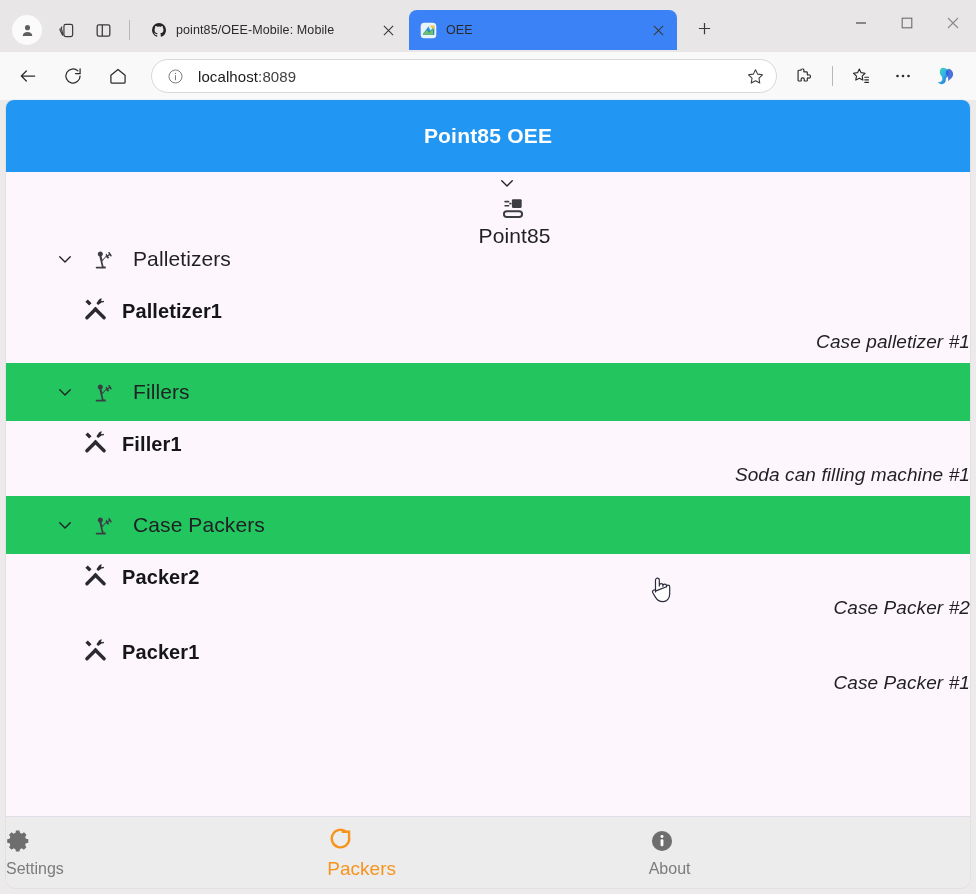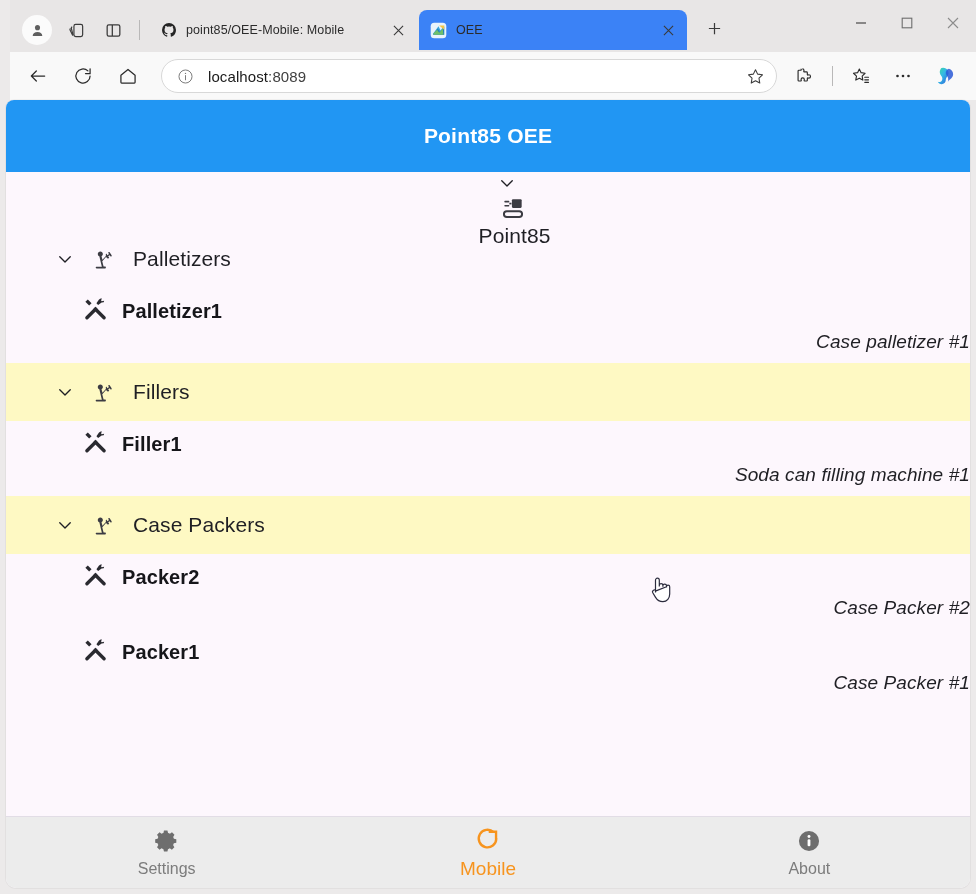--- a/index.html
+++ b/index.html
@@ -4,21 +4,21 @@
 <style>
   * { box-sizing: border-box; margin: 0; padding: 0; }
   html, body {
     width: 976px; height: 894px;
     font-family: "Liberation Sans", sans-serif;
     background: #eceaea;
     overflow: hidden;
   }
 
   
-  .browser { width: 976px; height: 820px; position: relative; background: #eceaea; padding-left: 10px; }
+  .browser { width: 976px; height: 820px; position: relative; background: #eceaea; }
 
   .tabstrip {
     height: 52px; width: 100%;
     background: #e8e6e6;
     display: flex; align-items: flex-end;
     padding: 0 0 0 8px;
     position: relative;
   }
   .tabstrip-left { display:flex; align-items:center; height: 40px; padding-bottom: 4px; gap: 2px; }
   .profile-btn {
@@ -89,21 +89,21 @@
     color: #ffffff; font-size: 21px; font-weight: 700; letter-spacing: .2px;
   }
 
   .tree { background: #fdf7fd; height: 644px; overflow: hidden; }
 
   .node { display: block; }
   .node-row {
     display: flex; align-items: center;
     height: 58px;
   }
-  .node-row.shaded { background: #fef9c3; }
+  .node-row.shaded { background: #22c55e; }
 
   .chev { width: 22px; height: 22px; flex: 0 0 22px; display:flex; align-items:center; justify-content:center; }
   .node-icon { width: 30px; height: 30px; flex: 0 0 30px; display:flex; align-items:center; justify-content:center; margin-left: 12px; }
   .node-label { font-size: 21px; color: #1f1f24; margin-left: 15px; letter-spacing: .1px; }
 
   .lvl0 { padding-left: 38px; flex-direction: column; }
   .lvl1 { padding-left: 48px; }
 
   .leaf { padding-left: 75px; padding-top: 7px; padding-bottom: 10px; }
   .leaf-main { display: flex; align-items: flex-end; }
@@ -114,21 +114,21 @@
   
   .bottom-nav {
     position: absolute; left: 0; bottom: 0;
     width: 100%; height: 72px;
     background: #ececec;
     border-top: 1px solid #e2dde6;
     display: flex; align-items: center;
   }
   .nav-item {
     flex: 1 1 33.33%; display: flex; flex-direction: column;
-    align-items: center; justify-content: center; gap: 6px;
+    align-items: flex-start; justify-content: center; gap: 6px;
   }
   .nav-item .nv-icon { height: 26px; display:flex; align-items:center; justify-content:center; }
   .nav-item .nv-label { font-size: 16px; color: #7c7c7c; }
   .nav-item.accent .nv-label { color: #f7941e; font-size: 19px; }
 
   
   .cursor { position: absolute; left: 648px; top: 574px; pointer-events: none; }
 </style>
 </head>
 <body>
@@ -435,21 +435,21 @@
         <span class="nv-label">Settings</span>
       </div>
 
       <div class="nav-item accent">
         <span class="nv-icon">
           <svg width="27" height="27" viewBox="0 0 24 24" fill="none" stroke="#f7941e" stroke-width="2.1" stroke-linecap="butt">
             <path d="M19.8 12a7.8 7.8 0 1 1-2.4-5.6"></path>
             <path d="M13.1 6.0 H19.6 V12.4" fill="none" stroke-linejoin="miter"></path>
           </svg>
         </span>
-        <span class="nv-label">Mobile</span>
+        <span class="nv-label">Packers</span>
       </div>
 
       <div class="nav-item">
         <span class="nv-icon">
           <svg width="26" height="26" viewBox="0 0 24 24">
             <circle cx="12" cy="12" r="9.3" fill="#6e6e6e"></circle>
             <circle cx="12" cy="7.9" r="1.35" fill="#ffffff"></circle>
             <rect x="10.7" y="10.3" width="2.6" height="6.5" rx="1.2" fill="#ffffff"></rect>
           </svg>
         </span>

